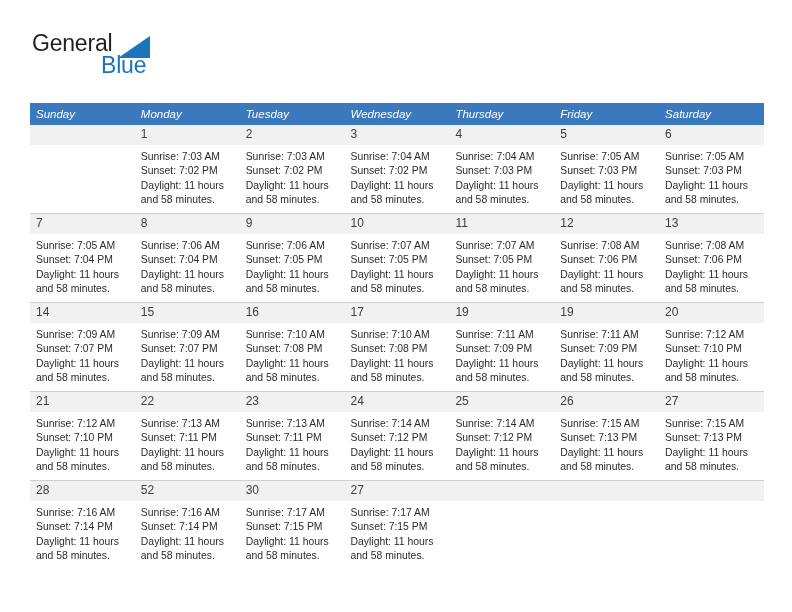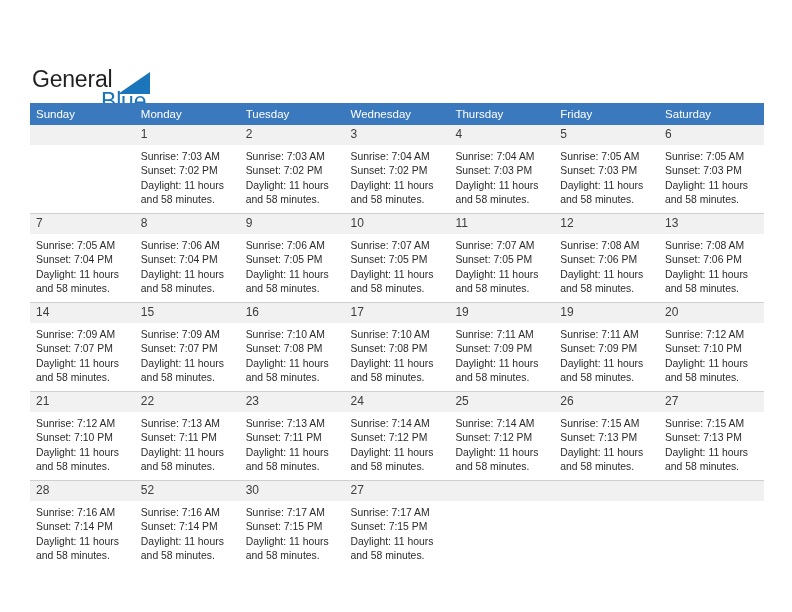--- a/index.html
+++ b/index.html
@@ -28,21 +28,20 @@
     top: 26px;
     right: 28px;
     height: 72px;
   }
   .logo {
     position: absolute;
     left: 0;
     top: 2px;
     width: 140px;
     height: 56px;
-    margin-top: 36px;
   }
   .logo-general {
     position: absolute;
     left: 2px;
     top: 2px;
     font-size: 23px;
     letter-spacing: -0.2px;
     color: #231f20;
     font-family: "Liberation Sans", sans-serif;
   }
@@ -96,20 +95,21 @@
   }
   .calendar th {
     background: #3a79bd;
     color: #ffffff;
     font-size: 11.5px;
     font-weight: normal;
     text-align: left;
     padding: 5px 0 5px 6px;
     height: 12px;
     border: none;
+    font-style: italic;
   }
   .calendar td {
     vertical-align: top;
     padding: 0;
     border: none;
     border-top: 1px solid #cfcfcf;
     height: 88px;
   }
   .calendar tr.week td {
     background: #ffffff;

